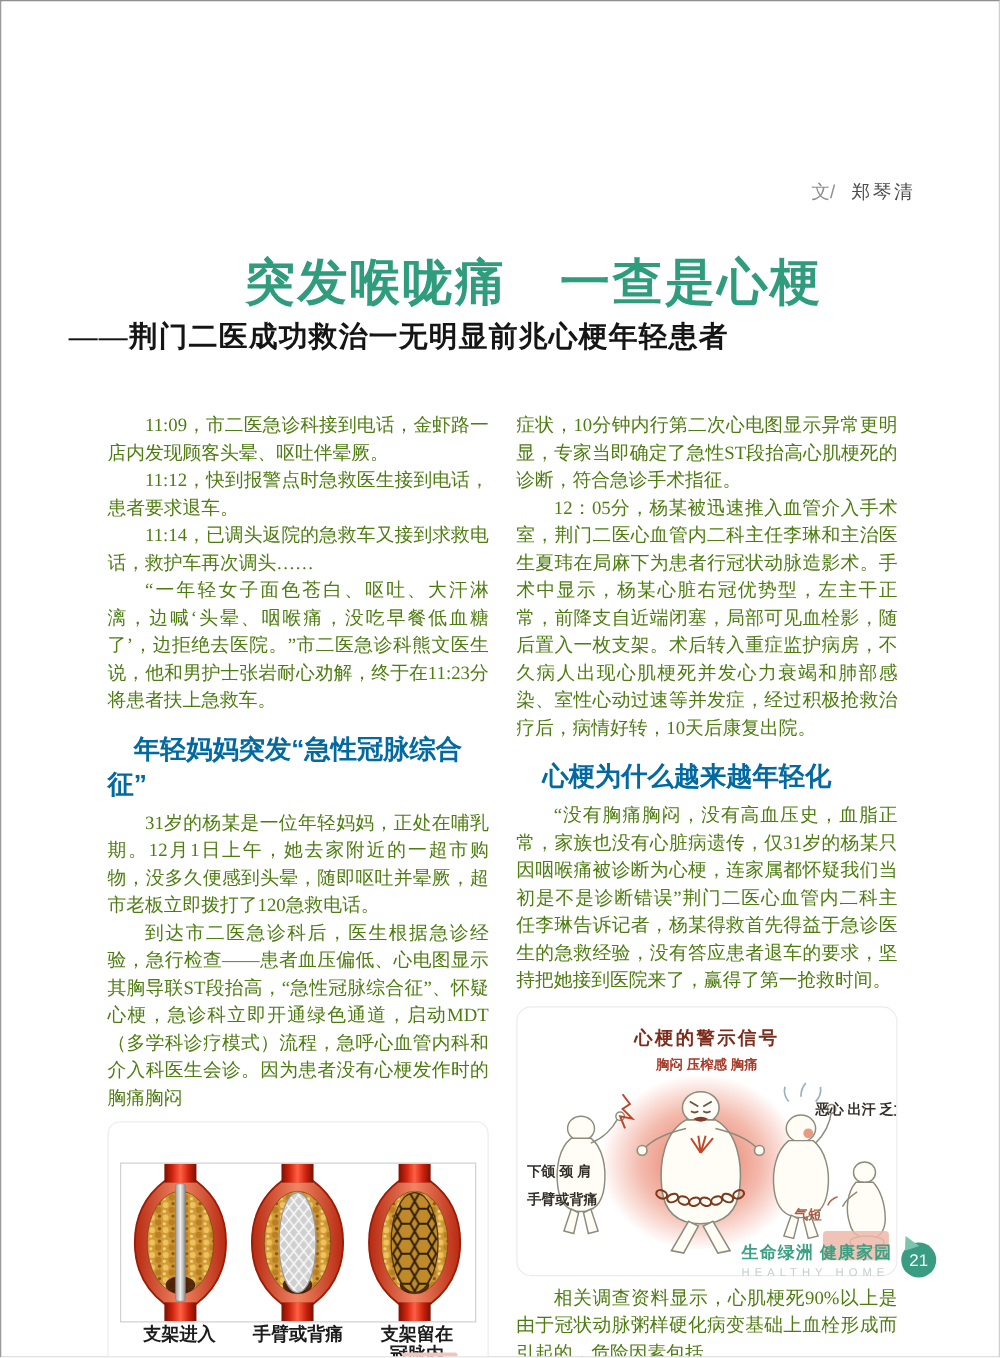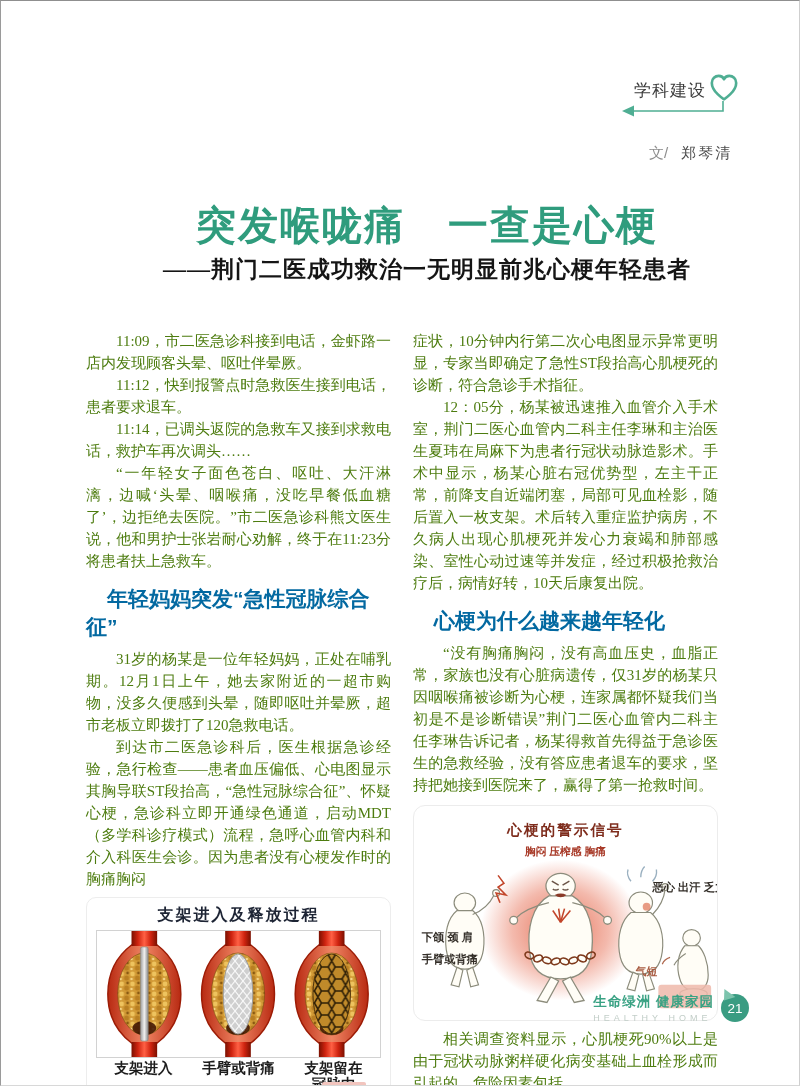--- a/index.html
+++ b/index.html
@@ -16,21 +16,21 @@
   .cat-label{font-family:"Liberation Sans","DejaVu Sans",sans-serif;font-size:17px;color:#3d3d3d;letter-spacing:1px;}
   .heart-svg{width:30px;height:31px;display:block;margin-top:-4px;}
   .tag-arrow{display:block;width:117px;height:16px;margin-top:-6px;}
   
   .byline{position:absolute;top:143px;left:648px;font-size:15px;font-family:"Liberation Sans","DejaVu Sans",sans-serif;}
   .byline-prefix{color:#8d8d8d;margin-right:13px;}
   .byline-author{color:#4c4c4c;letter-spacing:2px;}
   
   .main-title{position:absolute;top:197px;left:54px;right:0;text-align:center;
     font-size:40px;font-weight:bold;color:#2f9c7d;letter-spacing:2px;}
-  .sub-title{position:absolute;top:253px;left:54px;right:0;text-align:center;
+  .sub-title{position:absolute;top:253px;left:54px;right:0;text-align:left;
     font-size:23px;font-weight:600;color:#151515;letter-spacing:1px;}
   
   .columns{position:absolute;top:329px;left:85px;display:flex;gap:22px;}
   .col{width:305px;}
   .col p{margin:0;font-size:15px;line-height:22px;text-align:justify;text-indent:2em;color:#4d7c0f;}
   .col p.cont{text-indent:0;}
   .sec-head{font-family:"Liberation Sans","DejaVu Sans",sans-serif;font-weight:bold;
     font-size:21px;color:#0369a1;margin:13px 0 7px;text-indent:1em;}
   .col .sec-head{text-indent:1em;}
   
@@ -60,53 +60,40 @@
     font-family:"Liberation Sans","DejaVu Sans",sans-serif;font-size:13.5px;}
   .badge::before{content:"";position:absolute;top:-6px;left:1px;width:0;height:0;
     border-left:4px solid transparent;border-right:8px solid transparent;
     border-bottom:11px solid #7cc4ad;transform:rotate(-18deg);}
 </style>
 </head>
 <body>
 
 <div class="page">
 
-  <div class="topmark">
-    <div class="topmark-row">
-      <span class="cat-label">学科建设</span>
-      <svg class="heart-svg" viewBox="0 0 32 31">
-        <path d="M16,27 C16,27 3,19 3,9.5 C3,4.8 6.6,2 10.3,2 C13.2,2 15.3,3.8 16,5.6 C16.7,3.8 18.8,2 21.7,2 C25.4,2 29,4.8 29,9.5 C29,19 16,27 16,27 Z" fill="none" stroke="#4fae93" stroke-width="2.8" stroke-linejoin="round"></path>
-      </svg>
-    </div>
-    <svg class="tag-arrow" viewBox="0 0 117 16">
-      <path d="M101,0 L101,10 L10,10" fill="none" stroke="#4fae93" stroke-width="1.6"></path>
-      <polygon points="0,10 12,4.5 12,15.5" fill="#4fae93"></polygon>
-    </svg>
-  </div>
 
   <div class="byline">
     <span class="byline-prefix">文/</span><span class="byline-author">郑琴清</span>
   </div>
 
   <div class="main-title">突发喉咙痛　一查是心梗</div>
   <div class="sub-title">——荆门二医成功救治一无明显前兆心梗年轻患者</div>
 
   <div class="columns">
 
     <div class="col">
       <p>11:09，市二医急诊科接到电话，金虾路一店内发现顾客头晕、呕吐伴晕厥。</p>
       <p>11:12，快到报警点时急救医生接到电话，患者要求退车。</p>
       <p>11:14，已调头返院的急救车又接到求救电话，救护车再次调头……</p>
       <p>“一年轻女子面色苍白、呕吐、大汗淋漓，边喊‘头晕、咽喉痛，没吃早餐低血糖了’，边拒绝去医院。”市二医急诊科熊文医生说，他和男护士张岩耐心劝解，终于在11:23分将患者扶上急救车。</p>
       <div class="sec-head">年轻妈妈突发“急性冠脉综合征”</div>
       <p>31岁的杨某是一位年轻妈妈，正处在哺乳期。12月1日上午，她去家附近的一超市购物，没多久便感到头晕，随即呕吐并晕厥，超市老板立即拨打了120急救电话。</p>
       <p>到达市二医急诊科后，医生根据急诊经验，急行检查——患者血压偏低、心电图显示其胸导联ST段抬高，“急性冠脉综合征”、怀疑心梗，急诊科立即开通绿色通道，启动MDT（多学科诊疗模式）流程，急呼心血管内科和介入科医生会诊。因为患者没有心梗发作时的胸痛胸闷</p>
 
       <div class="stent-fig">
-        <div class="stent-title">支架进入及释放过程</div>
         <div class="stent-panel">
           <svg viewBox="0 0 287 126" preserveAspectRatio="none">
             <defs>
               <linearGradient id="tubeG" x1="0" y1="0" x2="1" y2="0">
                 <stop offset="0" stop-color="#7a1000"></stop>
                   <stop offset="0.25" stop-color="#cf2410"></stop>
                 <stop offset="0.5" stop-color="#ff6044"></stop>
                   <stop offset="0.75" stop-color="#cf2410"></stop>
                 <stop offset="1" stop-color="#7a1000"></stop>
               </linearGradient>

